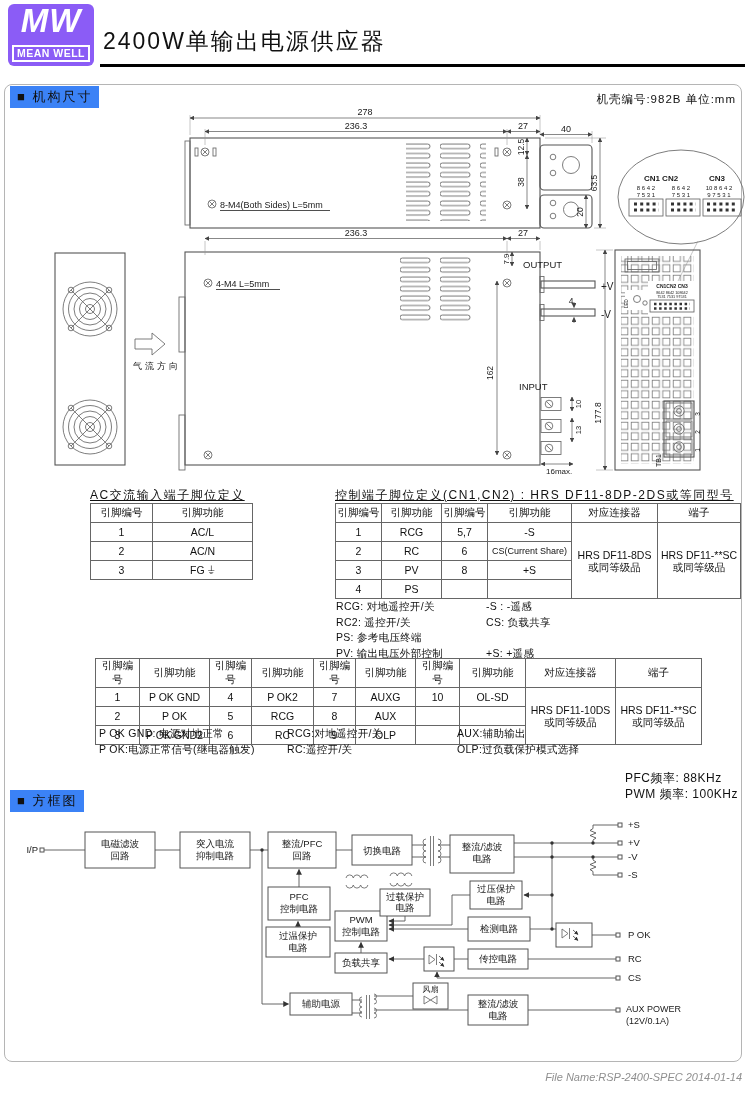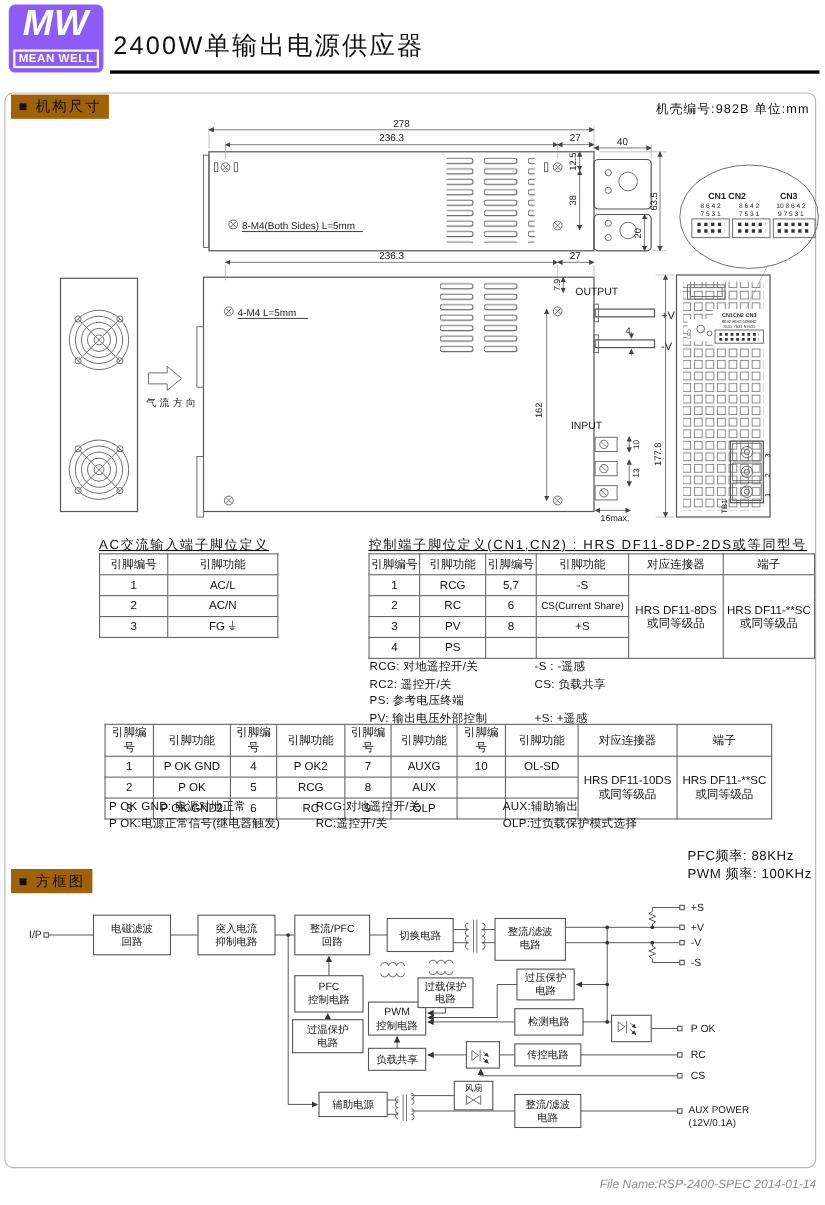--- a/index.html
+++ b/index.html
@@ -12,21 +12,21 @@
              font-style:italic; font-weight:bold; font-size:33px; letter-spacing:1px; }
   .logo-band { position:absolute; left:4px; right:4px; bottom:4px; border:2px solid #fff;
                color:#fff; font-weight:bold; font-size:10.5px; text-align:center;
                letter-spacing:0.5px; line-height:13px; }
   .title { position:absolute; left:103px; top:26px; font-size:23px; letter-spacing:2px; }
   .series { position:absolute; right:8px; top:30px; font-size:21px; font-weight:bold; letter-spacing:1px; }
   .title-rule { position:absolute; left:100px; top:64px; width:645px; height:2.5px; background:#000; }
   
   .frame { position:absolute; left:4px; top:84px; width:738px; height:978px;
            border:1px solid #b5b5b5; border-radius:8px; box-sizing:border-box; }
-  .sec { position:absolute; left:10px; background:#a16207; font-size:13px; padding:2px 7px;
+  .sec { position:absolute; left:10px; background:#3b82f6; font-size:13px; padding:2px 7px;
          letter-spacing:2px; }
   .sec-mech { top:86px; } .sec-block { top:790px; }
   .case-note { position:absolute; right:14px; top:92px; font-size:11.5px; letter-spacing:1px; }
   .freq { position:absolute; right:12px; top:770px; font-size:12px; line-height:16px;
           text-align:left; letter-spacing:0.5px; }
   .footer { position:absolute; right:8px; top:1071px; font-size:11px; font-style:italic; color:#8f8f8f; }
   
   svg { position:absolute; left:0; }
   svg text { font-family:"Liberation Sans",sans-serif; fill:#1a1a1a; }
   .s1 { fill:none; stroke:#555; stroke-width:1.1px; }

